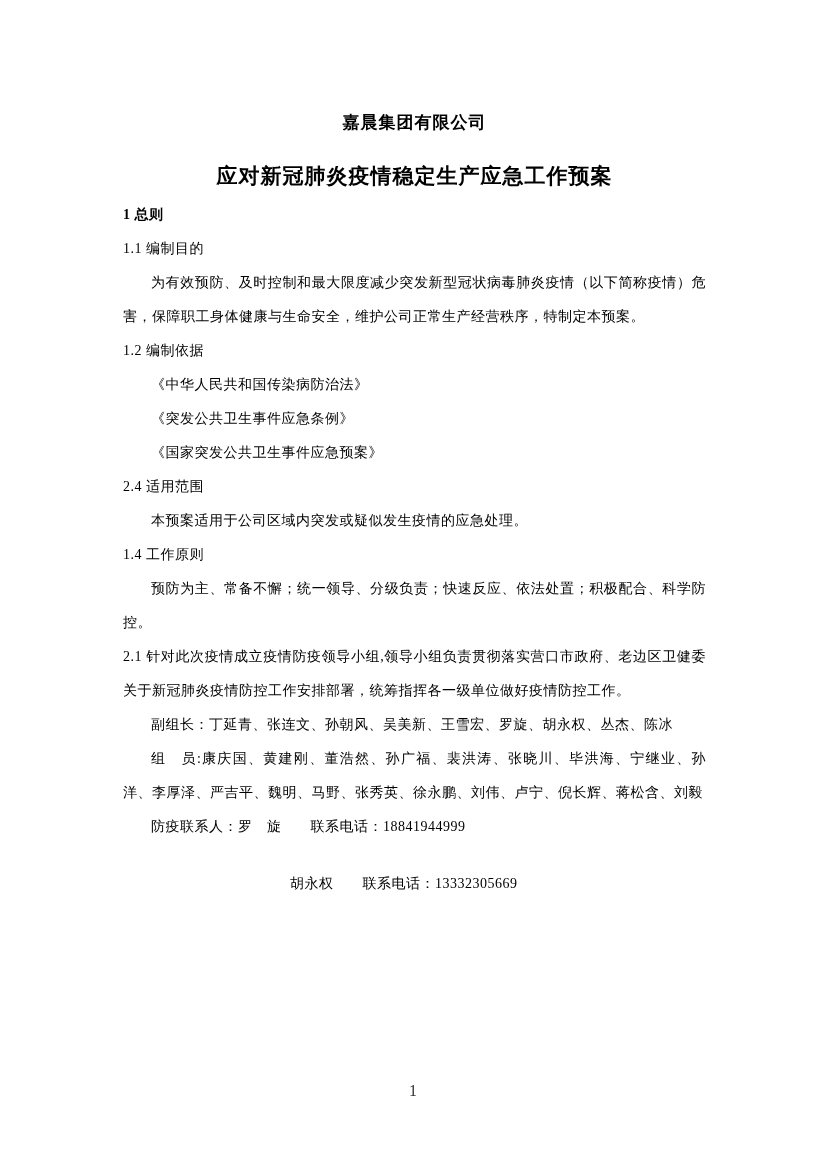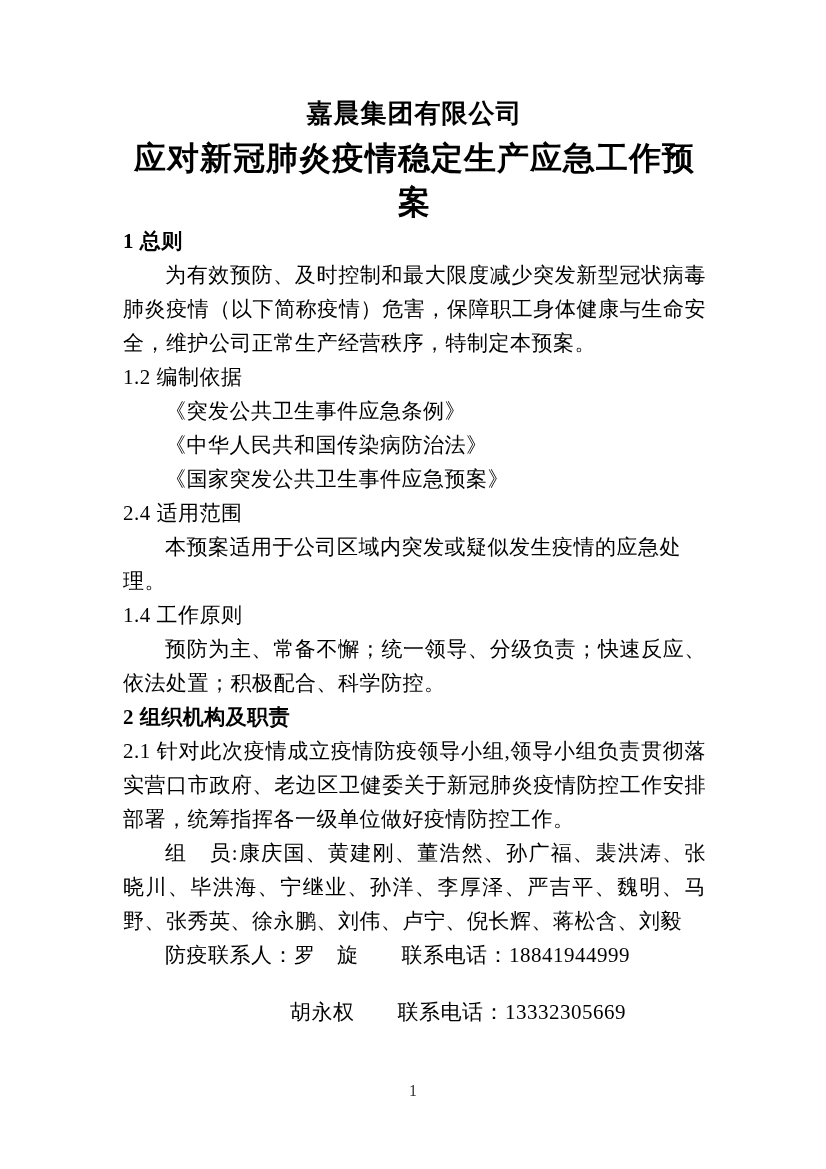--- a/index.html
+++ b/index.html
@@ -16,38 +16,38 @@
     font-family: "Liberation Serif", "DejaVu Serif", serif;
     overflow: hidden;
   }
   .content {
     position: absolute;
     left: 123px;
     top: 92px;
     width: 583px;
   }
   .title {
-    margin: 0;
-    font-size: 26px;
+    margin: 9px;
+    font-size: 17px;
     font-weight: bold;
     line-height: 44px;
     text-align: center;
     letter-spacing: 1px;
   }
   .subtitle {
     margin: 0;
-    font-size: 32px;
+    font-size: 21px;
     font-weight: bold;
     line-height: 44px;
     text-align: center;
     letter-spacing: 1px;
   }
   .line {
     margin: 0;
-    font-size: 21px;
+    font-size: 14px;
     line-height: 34px;
     letter-spacing: 0.5px;
     word-break: break-all;
   }
   .heading {
     font-weight: bold;
   }
   .para {
     text-align: justify;
     text-indent: 2em;
@@ -77,36 +77,37 @@
 <body>
 
 <div class="page">
   <div class="content">
 
     <h1 class="title">嘉晨集团有限公司</h1>
     <h2 class="subtitle">应对新冠肺炎疫情稳定生产应急工作预案</h2>
 
     <p class="line heading">1 总则</p>
 
+    <p class="line">1.1 编制目的</p>
     <p class="line para">为有效预防、及时控制和最大限度减少突发新型冠状病毒肺炎疫情（以下简称疫情）危害，保障职工身体健康与生命安全，维护公司正常生产经营秩序，特制定本预案。</p>
 
     <p class="line">1.2 编制依据</p>
+    <p class="line indent">《中华人民共和国传染病防治法》</p>
     <p class="line indent">《突发公共卫生事件应急条例》</p>
-    <p class="line indent">《中华人民共和国传染病防治法》</p>
     <p class="line indent">《国家突发公共卫生事件应急预案》</p>
 
     <p class="line">2.4 适用范围</p>
     <p class="line indent">本预案适用于公司区域内突发或疑似发生疫情的应急处理。</p>
 
     <p class="line">1.4 工作原则</p>
     <p class="line para">预防为主、常备不懈；统一领导、分级负责；快速反应、依法处置；积极配合、科学防控。</p>
 
-    <p class="line heading">2 组织机构及职责</p>
     <p class="line para-noindent">2.1 针对此次疫情成立疫情防疫领导小组,领导小组负责贯彻落实营口市政府、老边区卫健委关于新冠肺炎疫情防控工作安排部署，统筹指挥各一级单位做好疫情防控工作。</p>
 
+    <p class="line para">副组长：丁延青、张连文、孙朝风、吴美新、王雪宏、罗旋、胡永权、丛杰、陈冰</p>
     <p class="line para">组　员:康庆国、黄建刚、董浩然、孙广福、裴洪涛、张晓川、毕洪海、宁继业、孙洋、李厚泽、严吉平、魏明、马野、张秀英、徐永鹏、刘伟、卢宁、倪长辉、蒋松含、刘毅</p>
 
     <p class="line indent">防疫联系人：罗　旋　　联系电话：18841944999</p>
     <p class="line contact-cont">胡永权　　联系电话：13332305669</p>
 
   </div>
 
   <div class="pagenum">1</div>
 </div>
 

